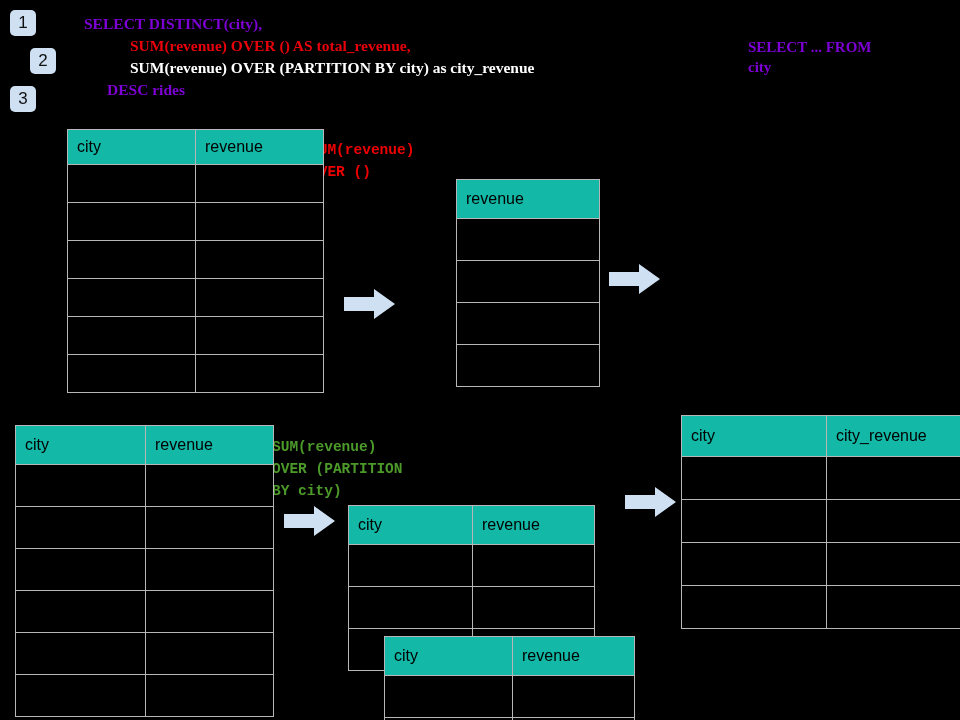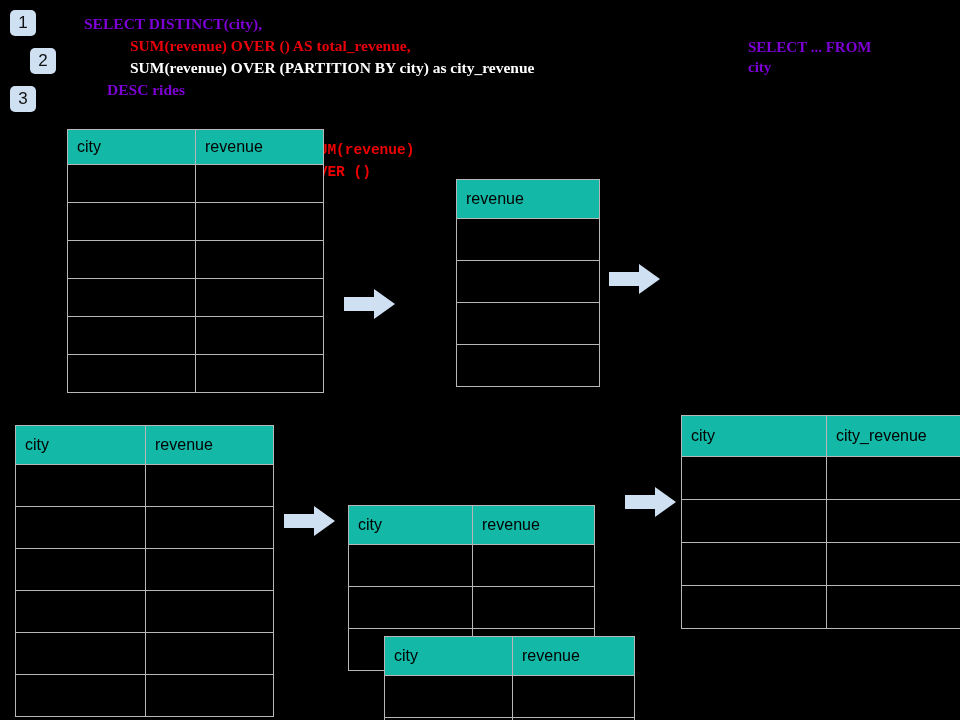--- a/index.html
+++ b/index.html
@@ -97,20 +97,23 @@
   <div class="code code-main c-purple" style="left:84px; top:13px;">SELECT DISTINCT(city),</div>
   <div class="code code-main c-red" style="left:130px; top:35px;">SUM(revenue) OVER () AS total_revenue,</div>
   <div class="code code-main c-green" style="left:130px; top:57px;">SUM(revenue) OVER (PARTITION BY city) as city_revenue</div>
   <div class="code code-main c-purple" style="left:107px; top:79px;">DESC rides</div>
 
   <div class="code code-small c-purple" style="left:748px; top:38px;">SELECT ... FROM</div>
   <div class="code code-small c-purple" style="left:748px; top:58px;">city</div>
 
   <div class="annot red" style="left:310px; top:139px;">SUM(revenue)
 OVER ()</div>
+  <div class="annot green" style="left:272px; top:436px;">SUM(revenue)
+OVER (PARTITION
+BY city)</div>
 
   <table class="tbl" style="left:67px; top:129px; width:236px;">
     <tbody>
       <tr>
         <td class="hd" style="width:118px; height:34px;">city</td>
         <td class="hd" style="width:118px; height:34px;">revenue</td>
       </tr>
       <tr>
           <td style="height:37px;"></td>
           <td></td>

